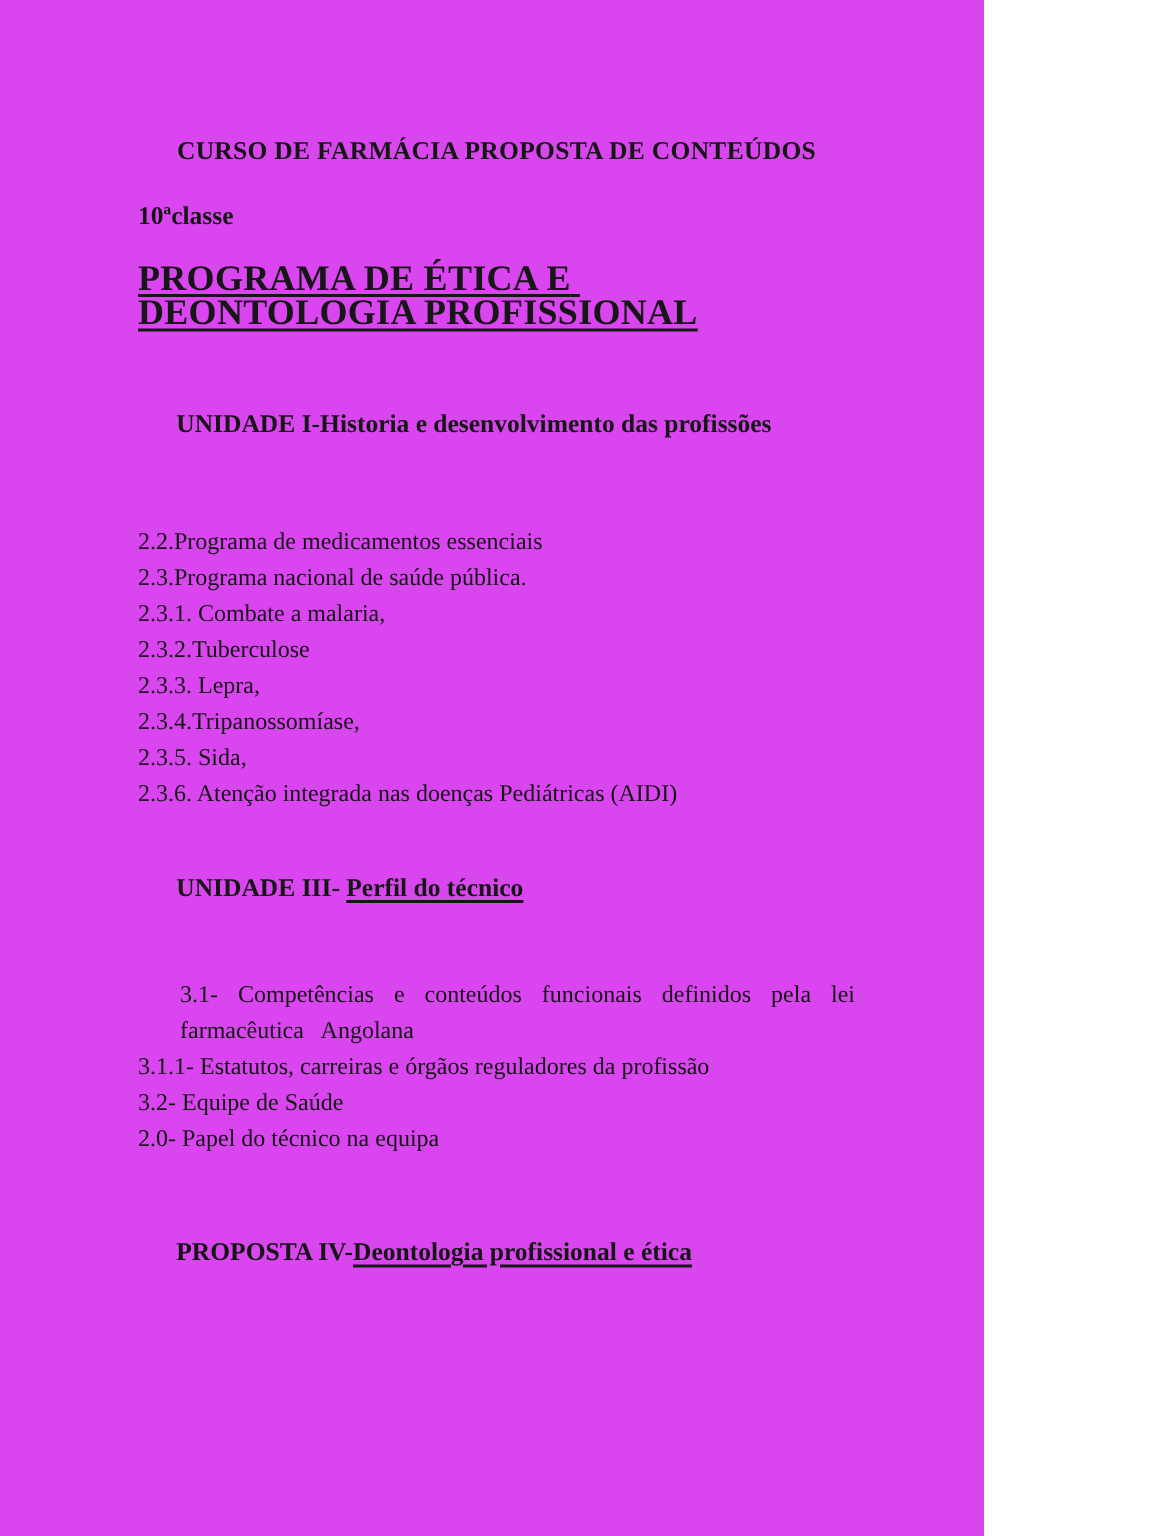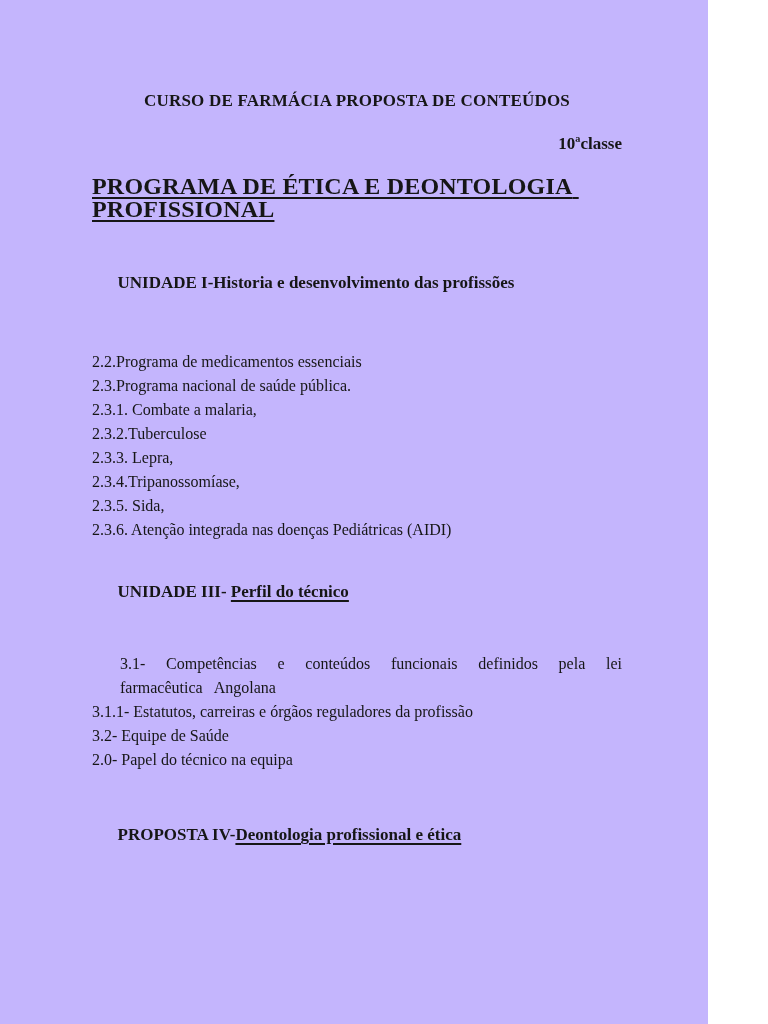--- a/index.html
+++ b/index.html
@@ -2,44 +2,44 @@
 <html><head>
 <meta charset="utf-8">
 <style>
   html, body {
     margin: 0;
     padding: 0;
     background: #ffffff;
   }
   .page {
     position: relative;
-    width: 708px;
+    width: 656px;
     height: 1024px;
-    background: #c4b5fd;
+    background: #d946ef;
     font-family: "Liberation Serif", "DejaVu Serif", serif;
     color: #161616;
     overflow: hidden;
   }
   .content {
     position: absolute;
     left: 92px;
     right: 86px;
     top: 0;
   }
   .doc-title {
     margin-top: 90px;
     text-align: center;
     font-weight: bold;
     font-size: 17px;
     line-height: 22px;
     letter-spacing: 0.2px;
   }
   .doc-subtitle {
     margin-top: 21px;
-    text-align: right;
+    text-align: left;
     font-weight: bold;
     font-size: 17px;
     line-height: 22px;
   }
   .program-heading {
     margin-top: 20px;
     font-weight: bold;
     font-size: 24px;
     line-height: 23px;
     text-decoration: underline;

